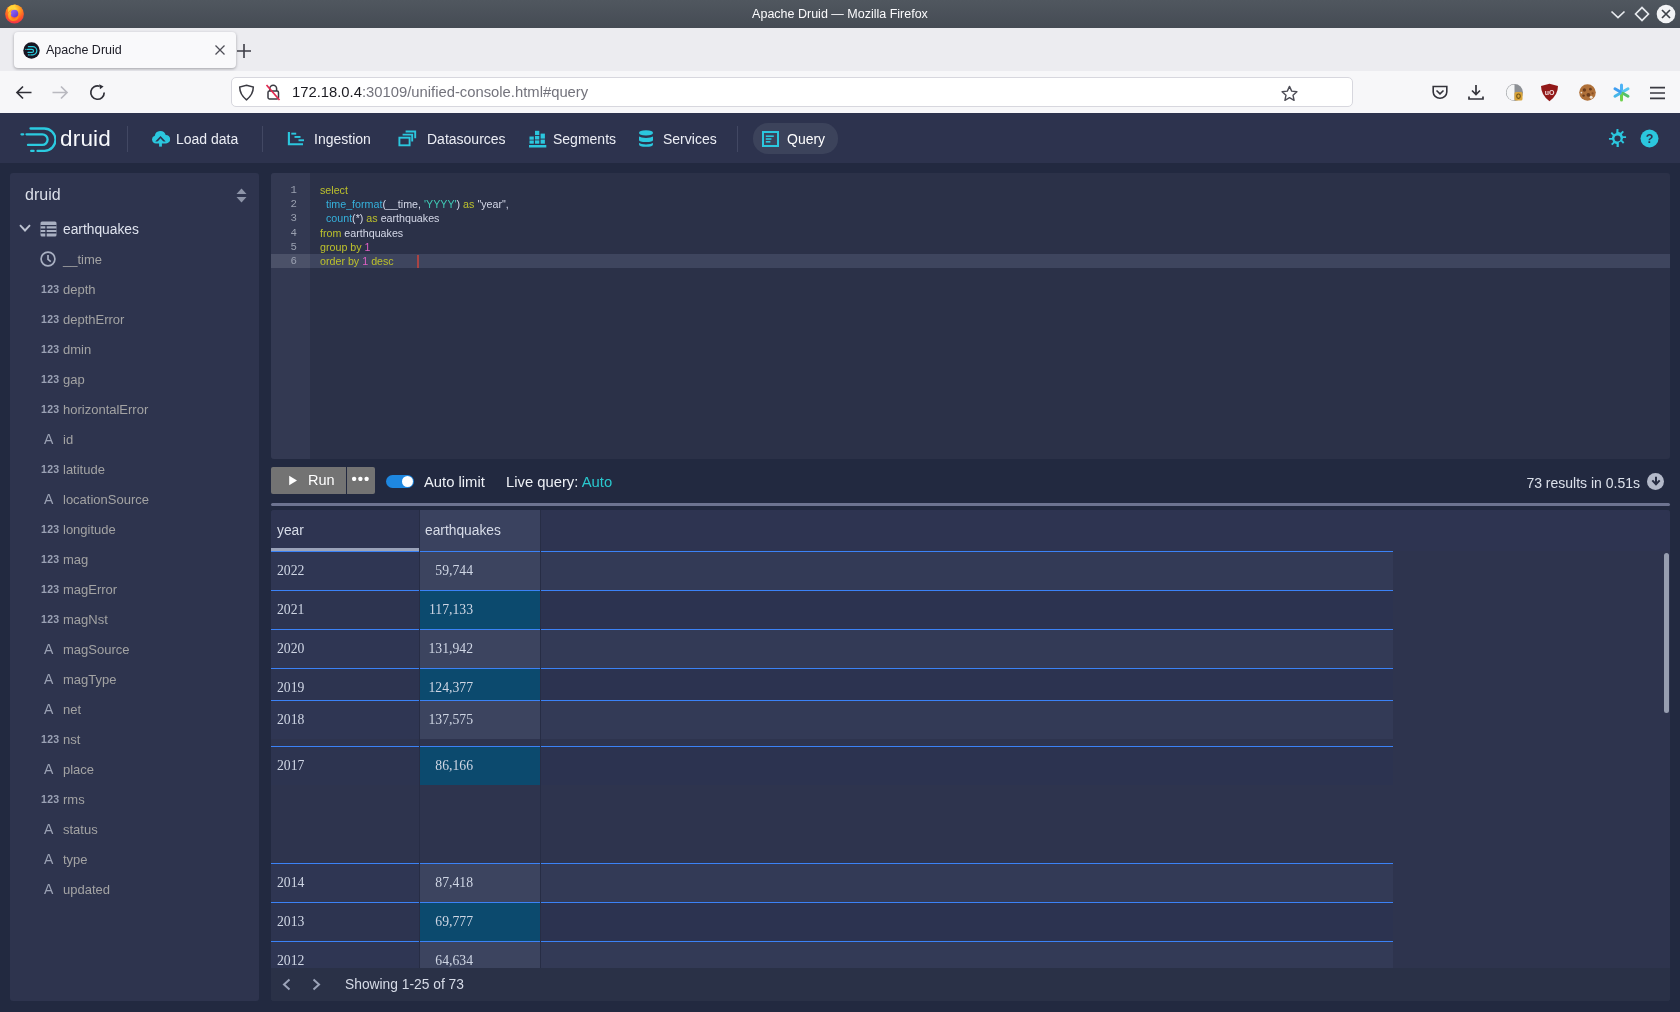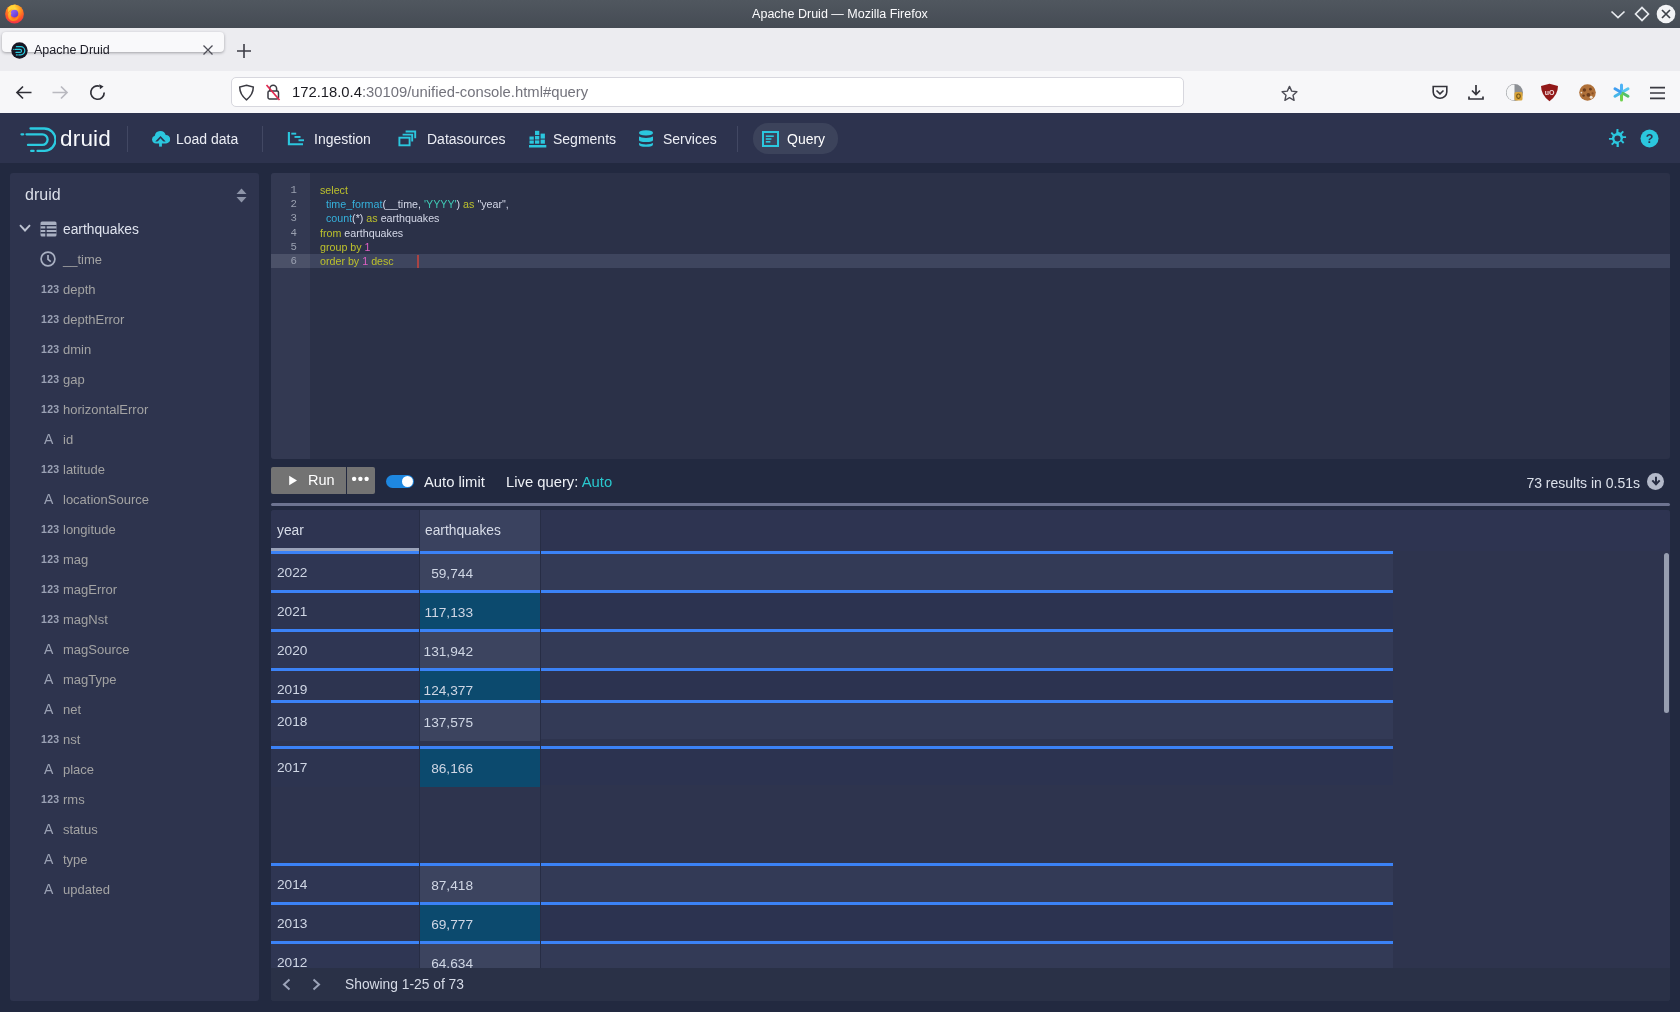--- a/index.html
+++ b/index.html
@@ -5,25 +5,25 @@
   * { margin:0; padding:0; box-sizing:border-box; }
   html,body { width:1680px; height:1012px; overflow:hidden; font-family:"Liberation Sans", sans-serif; }
   .abs { position:absolute; }
   #stage { position:relative; width:1680px; height:1012px; background:#222940; }
 
   
   #titlebar { left:0; top:0; width:1680px; height:28px;
     background:linear-gradient(#50575f,#454b54); }
   #titlebar .title { width:100%; text-align:center; line-height:28px; color:#fbfbfd; font-size:12.5px; }
   #tabbar { left:0; top:28px; width:1680px; height:43px; background:#ececf0; }
-  #tab { left:2px; top:32px; width:222px; height:20px; background:#f9f9fb; border-radius:4px;
+  #tab { left:14px; top:32px; width:222px; height:36px; background:#f9f9fb; border-radius:4px;
     box-shadow:0 1px 3px rgba(20,20,30,.35);padding-left:48px; }
   #tab .tabtxt { left:32px; top:0; line-height:36px; font-size:12.5px; color:#20202a; }
   #navbar { left:0; top:71px; width:1680px; height:42px; background:#f7f7f9; }
-  #urlbar { left:231px; top:77px; width:953px; height:30px; background:#ffffff;
+  #urlbar { left:231px; top:77px; width:1122px; height:30px; background:#ffffff;
     border:1px solid #d7d7de; border-radius:5px; }
   #urltxt { left:60px; top:0; line-height:28px; font-size:14.8px; color:#1b1b21; white-space:pre; }
   #urltxt .dim { color:#73737c; }
 
   
   #dheader { left:0; top:113px; width:1680px; height:50px; background:#2d334e; }
   .navitem { position:absolute; top:17.5px; height:17px; line-height:17px; font-size:14px; color:#eceef5; }
   .vsep { position:absolute; top:13px; width:1px; height:26px; background:#424863; }
   #qpill { left:753px; top:10px; width:85px; height:31px; background:#3c435b; border-radius:15px; }
 
@@ -40,21 +40,21 @@
   .kw { color:#bcc02c; } .fn { color:#35b1dc; } .str { color:#3fc8b4; } .nu { color:#e060c4; }
   #activeline { left:0; top:81px; width:1399px; height:14.2px; background:#3e455e; }
   #activegut { left:0; top:81px; width:39px; height:14.2px; background:#4b5168; }
   #cursor { left:145.5px; top:81.5px; width:2px; height:13.5px; background:#a94444; }
 
   
   .runbtn { position:absolute; top:467px; height:27px; background:#737373; }
   #divider { left:271px; top:502.5px; width:1399px; height:3px; background:#6d7390; border-radius:2px; }
 
   #results { left:271px; top:510px; width:1399px; height:491px; background:#2e344e; border-radius:3px; overflow:hidden; }
-  .trow { position:absolute; left:0; width:1122px; height:39px; border-top:3px solid #3b82f6; box-sizing:border-box; }
+  .trow { position:absolute; left:0; width:1122px; height:39px; border-top:1px solid #3b82f6; box-sizing:border-box;font-family:Liberation Serif, serif; }
   .trow.odd  { background:#333a56; }
   .trow.even { background:#2c3350; }
   .trow .c0 { position:absolute; left:0; width:148px; height:38px; }
   .trow.odd  .c0 { background:#2f3653; }
   .trow.even .c0 { background:#2d3450; }
   .trow .c1 { position:absolute; left:6px; top:50%; transform:translateY(-50%); font-size:13.7px; color:#cfd6e4; z-index:2; }
   .trow .c2 { position:absolute; left:148px; width:121px; height:38px; }
   .trow.odd  .c2 { background:#3c445f; }
   .trow.even .c2 { background:#0c4a6e; }
   .trow .c2 span { position:absolute; right:67px; top:50%; transform:translateY(-50%); font-size:13.7px; color:#cfd6e4; }

